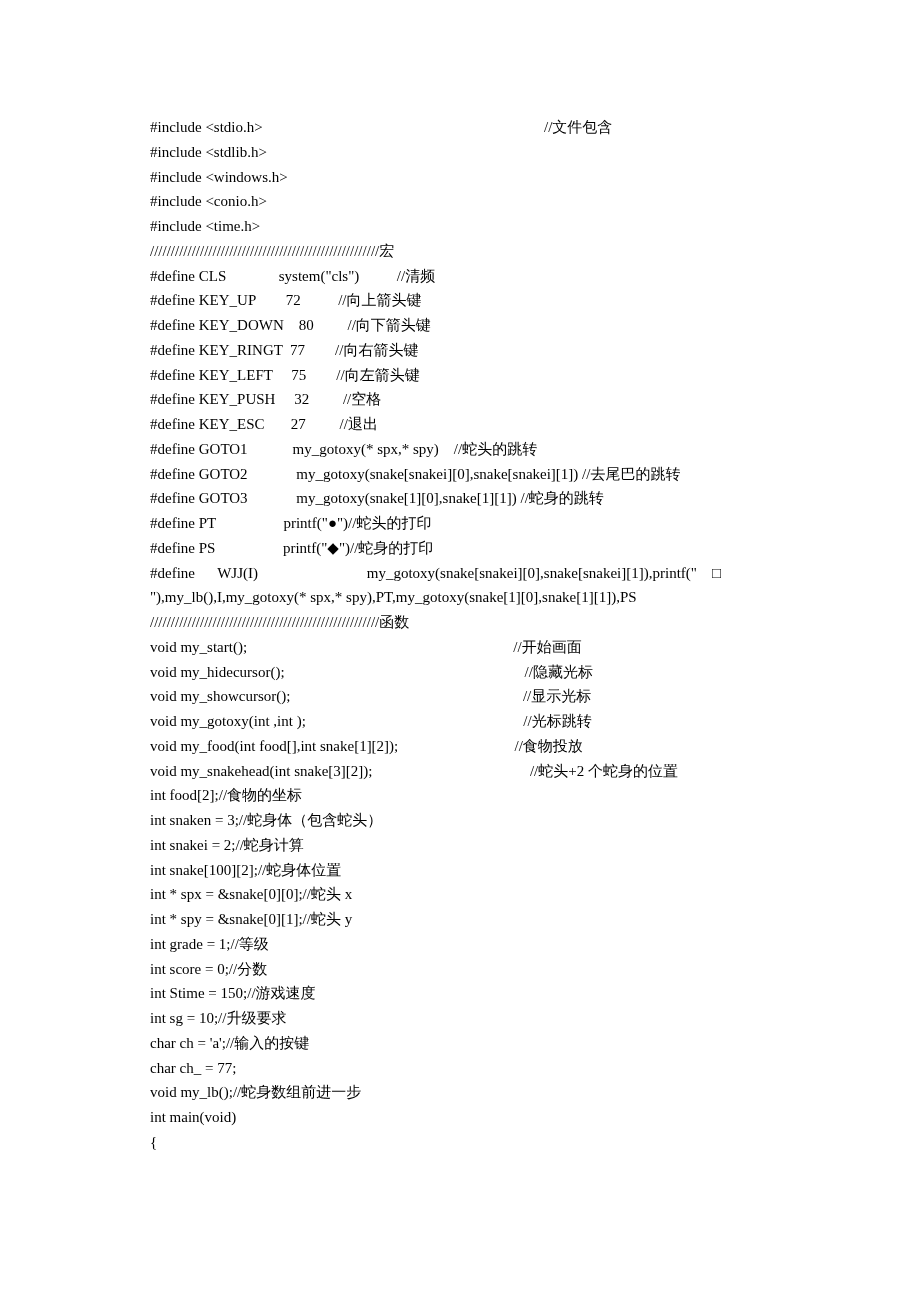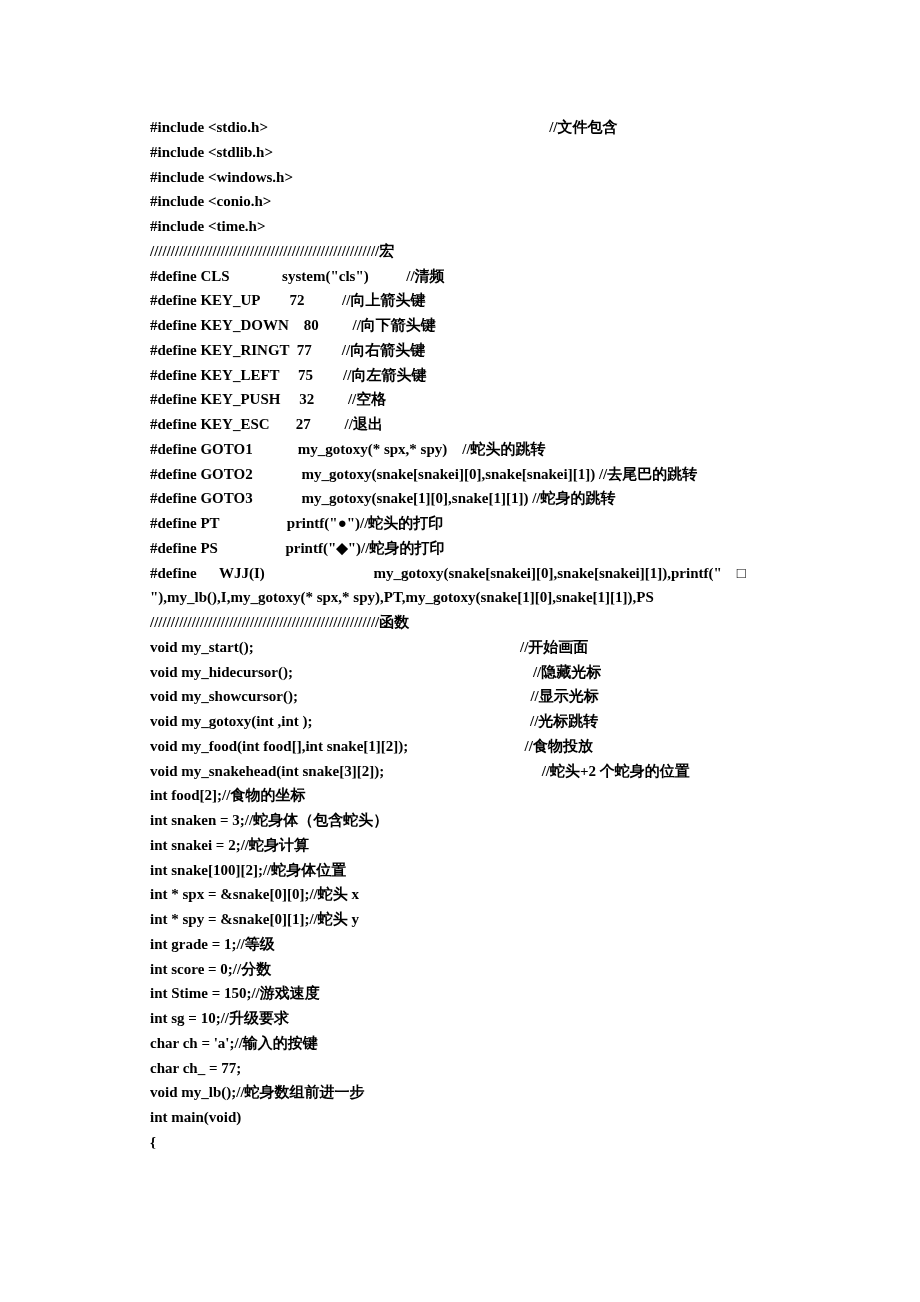--- a/index.html
+++ b/index.html
@@ -10,21 +10,20 @@
     font-size: 15px;
     line-height: 1.65;
     color: #000000;
   }
   .page {
     width: 907px;
     min-height: 1302px;
     padding: 115px 150px 80px 150px;
     box-sizing: border-box;
     white-space: pre;
-    font-weight: bold;
   }
   .line {
     display: block;
   }
 </style>
 </head>
 <body>
 
 <div class="page" id="code-container"><span class="line">#include &lt;stdio.h&gt;                                                                           //文件包含</span><span class="line">#include &lt;stdlib.h&gt;</span><span class="line">#include &lt;windows.h&gt;</span><span class="line">#include &lt;conio.h&gt;</span><span class="line">#include &lt;time.h&gt;</span><span class="line">///////////////////////////////////////////////////////宏</span><span class="line">#define CLS              system("cls")          //清频</span><span class="line">#define KEY_UP        72          //向上箭头键</span><span class="line">#define KEY_DOWN    80         //向下箭头键</span><span class="line">#define KEY_RINGT  77        //向右箭头键</span><span class="line">#define KEY_LEFT     75        //向左箭头键</span><span class="line">#define KEY_PUSH     32         //空格</span><span class="line">#define KEY_ESC       27         //退出</span><span class="line">#define GOTO1            my_gotoxy(* spx,* spy)    //蛇头的跳转</span><span class="line">#define GOTO2             my_gotoxy(snake[snakei][0],snake[snakei][1]) //去尾巴的跳转</span><span class="line">#define GOTO3             my_gotoxy(snake[1][0],snake[1][1]) //蛇身的跳转</span><span class="line">#define PT                  printf("●")//蛇头的打印</span><span class="line">#define PS                  printf("◆")//蛇身的打印</span><span class="line">#define      WJJ(I)                             my_gotoxy(snake[snakei][0],snake[snakei][1]),printf("    □</span><span class="line">"),my_lb(),I,my_gotoxy(* spx,* spy),PT,my_gotoxy(snake[1][0],snake[1][1]),PS</span><span class="line">///////////////////////////////////////////////////////函数</span><span class="line">void my_start();                                                                       //开始画面</span><span class="line">void my_hidecursor();                                                                //隐藏光标</span><span class="line">void my_showcursor();                                                              //显示光标</span><span class="line">void my_gotoxy(int ,int );                                                          //光标跳转</span><span class="line">void my_food(int food[],int snake[1][2]);                               //食物投放</span><span class="line">void my_snakehead(int snake[3][2]);                                          //蛇头+2 个蛇身的位置</span><span class="line"></span><span class="line"></span><span class="line">int food[2];//食物的坐标</span><span class="line">int snaken = 3;//蛇身体（包含蛇头）</span><span class="line">int snakei = 2;//蛇身计算</span><span class="line">int snake[100][2];//蛇身体位置</span><span class="line">int * spx = &amp;snake[0][0];//蛇头 x</span><span class="line">int * spy = &amp;snake[0][1];//蛇头 y</span><span class="line">int grade = 1;//等级</span><span class="line">int score = 0;//分数</span><span class="line">int Stime = 150;//游戏速度</span><span class="line">int sg = 10;//升级要求</span><span class="line">char ch = 'a';//输入的按键</span><span class="line">char ch_ = 77;</span><span class="line">void my_lb();//蛇身数组前进一步</span><span class="line">int main(void)</span><span class="line">{</span></div>
 

